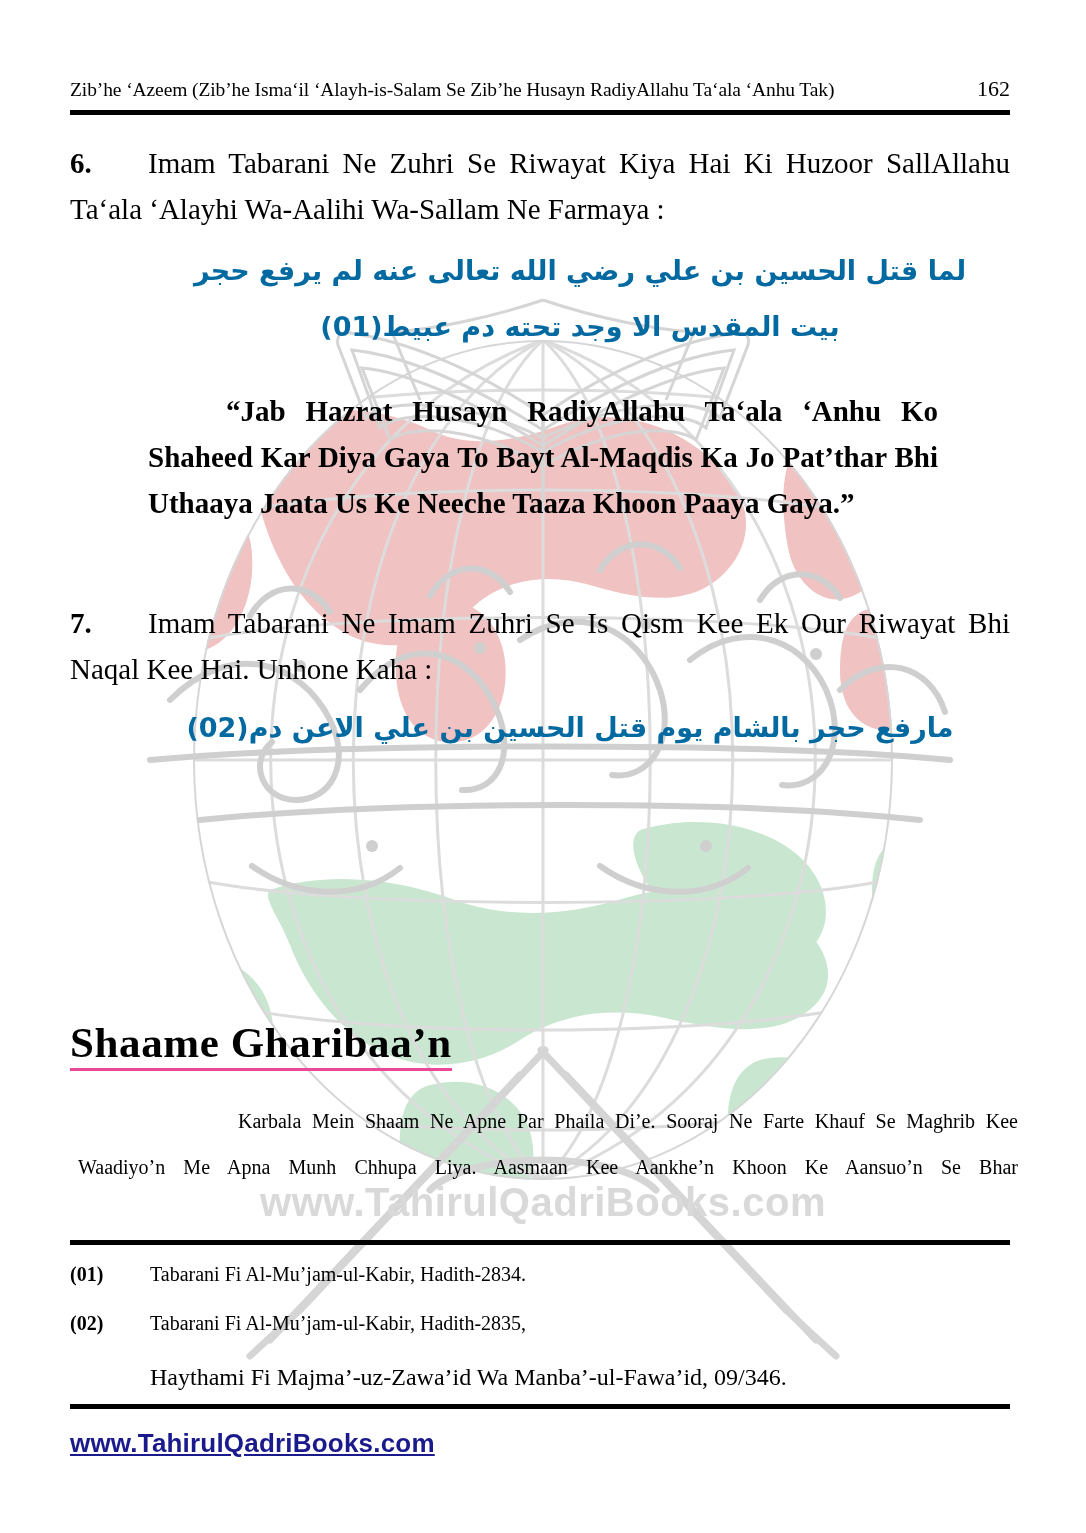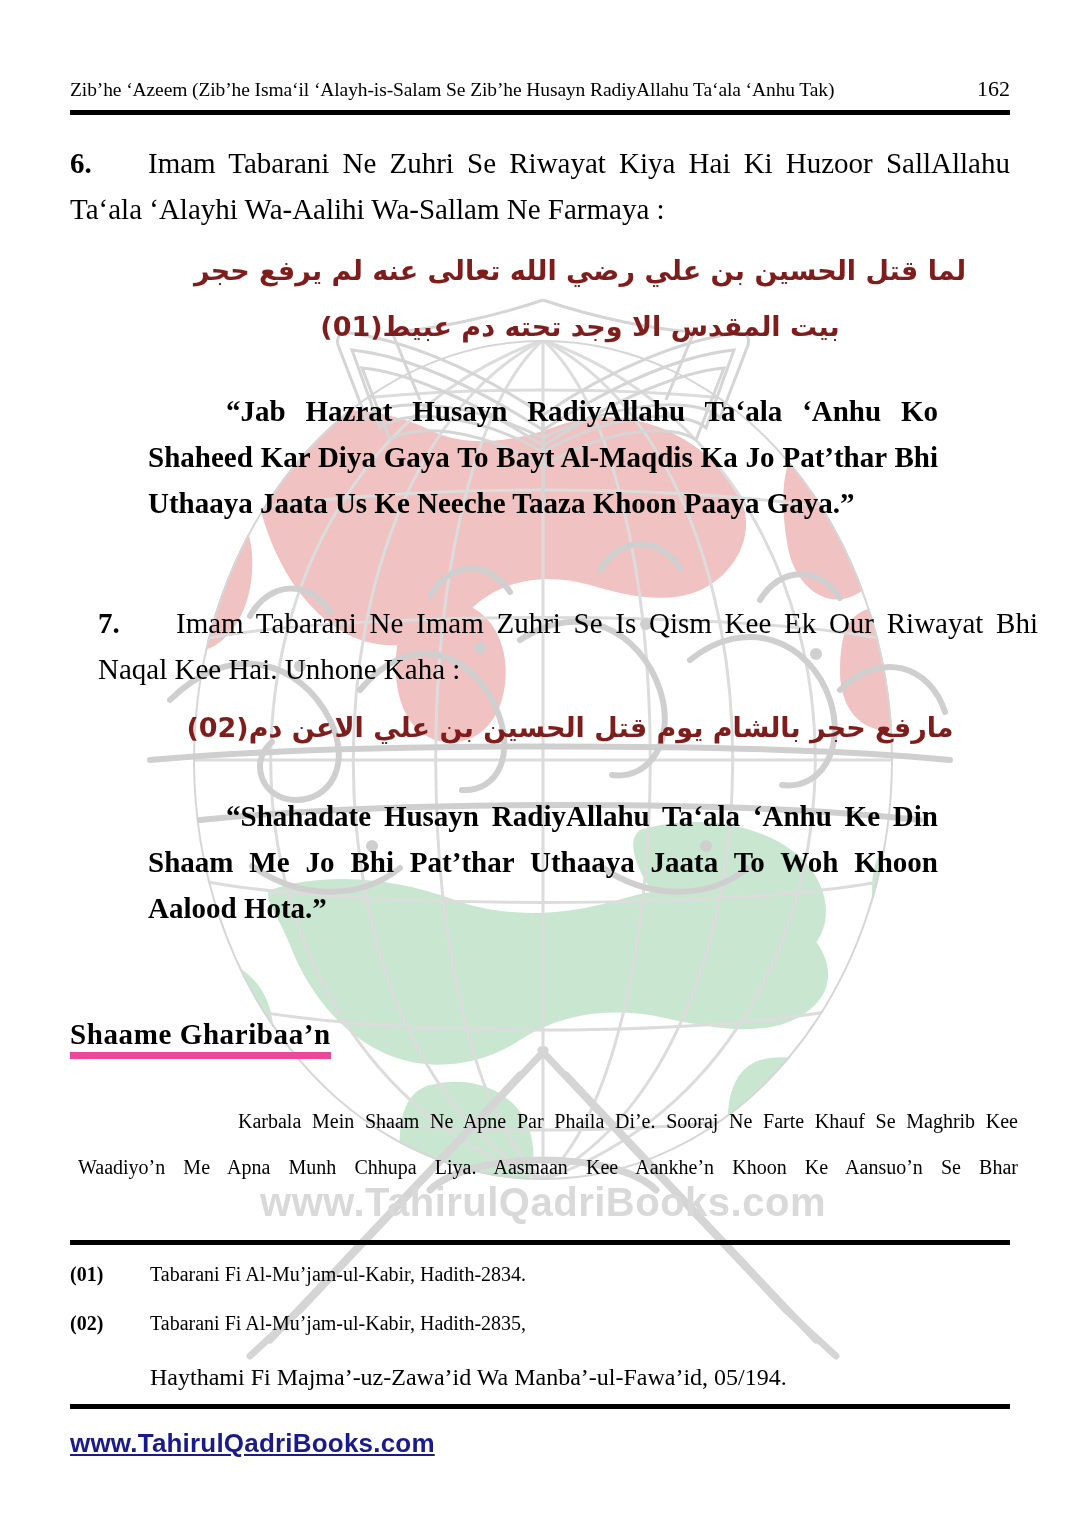--- a/index.html
+++ b/index.html
@@ -100,21 +100,21 @@
   .arabic {
     position: absolute;
     width: 870px;
     left: 145px;
     direction: rtl;
     text-align: center;
     font-family: "DejaVu Sans", "Liberation Sans", sans-serif;
     font-weight: bold;
     font-size: 27px;
     line-height: 56px;
-    color: #7f1d1d;
+    color: #0369a1;
   }
   .arabic .aline { display: block; }
 
   
   .quote {
     position: absolute;
     left: 148px;
     width: 790px;
     font-size: 29px;
     line-height: 46px;
@@ -123,23 +123,23 @@
     text-indent: 78px;
     font-weight: bold;
   }
 
   
   .section-head {
     position: absolute;
     left: 70px;
     font-family: "Liberation Serif", serif;
     font-weight: bold;
-    font-size: 29px;
+    font-size: 43px;
     letter-spacing: 0.6px;
-    border-bottom: 7px solid #ec4899;
+    border-bottom: 3px solid #ec4899;
     display: inline-block;
     padding-bottom: 1px;
   }
 
   
   .body-para {
     position: absolute;
     left: 78px;
     width: 940px;
     font-size: 20px;
@@ -334,43 +334,42 @@
     <span class="marker">6.</span><span>Imam Tabarani Ne Zuhri Se Riwayat Kiya Hai Ki Huzoor SallAllahu Ta‘ala ‘Alayhi Wa-Aalihi Wa-Sallam Ne Farmaya :</span>
   </div>
 
   <div class="arabic" style="top:243px;">
     <span class="aline">لما قتل الحسين بن علي رضي الله تعالى عنه لم يرفع حجر</span>
     <span class="aline">بيت المقدس الا وجد تحته دم عبيط(01)</span>
   </div>
 
   <div class="quote" style="top:388px;">“Jab Hazrat Husayn RadiyAllahu Ta‘ala ‘Anhu Ko Shaheed Kar Diya Gaya To Bayt Al-Maqdis Ka Jo Pat’thar Bhi Uthaaya Jaata Us Ke Neeche Taaza Khoon Paaya Gaya.”</div>
 
-  <div class="num-para" style="top:600px;margin-left:28px;">
+  <div class="num-para" style="top:600px;">
     <span class="marker">7.</span><span>Imam Tabarani Ne Imam Zuhri Se Is Qism Kee Ek Our Riwayat Bhi Naqal Kee Hai. Unhone Kaha :</span>
   </div>
 
   <div class="arabic" style="top:700px; width:900px; left:120px;">
     <span class="aline">مارفع حجر بالشام يوم قتل الحسين بن علي الاعن دم(02)</span>
   </div>
 
-  <div class="quote" style="top:793px;">“Shahadate Husayn RadiyAllahu Ta‘ala ‘Anhu Ke Din Shaam Me Jo Bhi Pat’thar Uthaaya Jaata To Woh Khoon Aalood Hota.”</div>
 
   <div class="section-head" style="top:1018px;">Shaame Gharibaa’n</div>
 
   <div class="body-para" style="top:1098px;">Karbala Mein Shaam Ne Apne Par Phaila Di’e. Sooraj Ne Farte Khauf Se Maghrib Kee Waadiyo’n Me Apna Munh Chhupa Liya. Aasmaan Kee Aankhe’n Khoon Ke Aansuo’n Se Bhar</div>
 
   <div class="rule-foot"></div>
 
   <div class="footnotes">
     <div class="fn-row">
       <span class="fn-num">(01)</span>
       <span class="fn-text">Tabarani Fi Al-Mu’jam-ul-Kabir, Hadith-2834.</span>
     </div>
     <div class="fn-row">
       <span class="fn-num">(02)</span>
       <span class="fn-text">Tabarani Fi Al-Mu’jam-ul-Kabir, Hadith-2835,</span>
     </div>
-    <div class="fn-cont">Haythami Fi Majma’-uz-Zawa’id Wa Manba’-ul-Fawa’id, 05/194.</div>
+    <div class="fn-cont">Haythami Fi Majma’-uz-Zawa’id Wa Manba’-ul-Fawa’id, 09/346.</div>
   </div>
 
   <div class="rule-bottom"></div>
   <a class="footer-url" href="#">www.TahirulQadriBooks.com</a>
 </div>
 
 </body></html>

